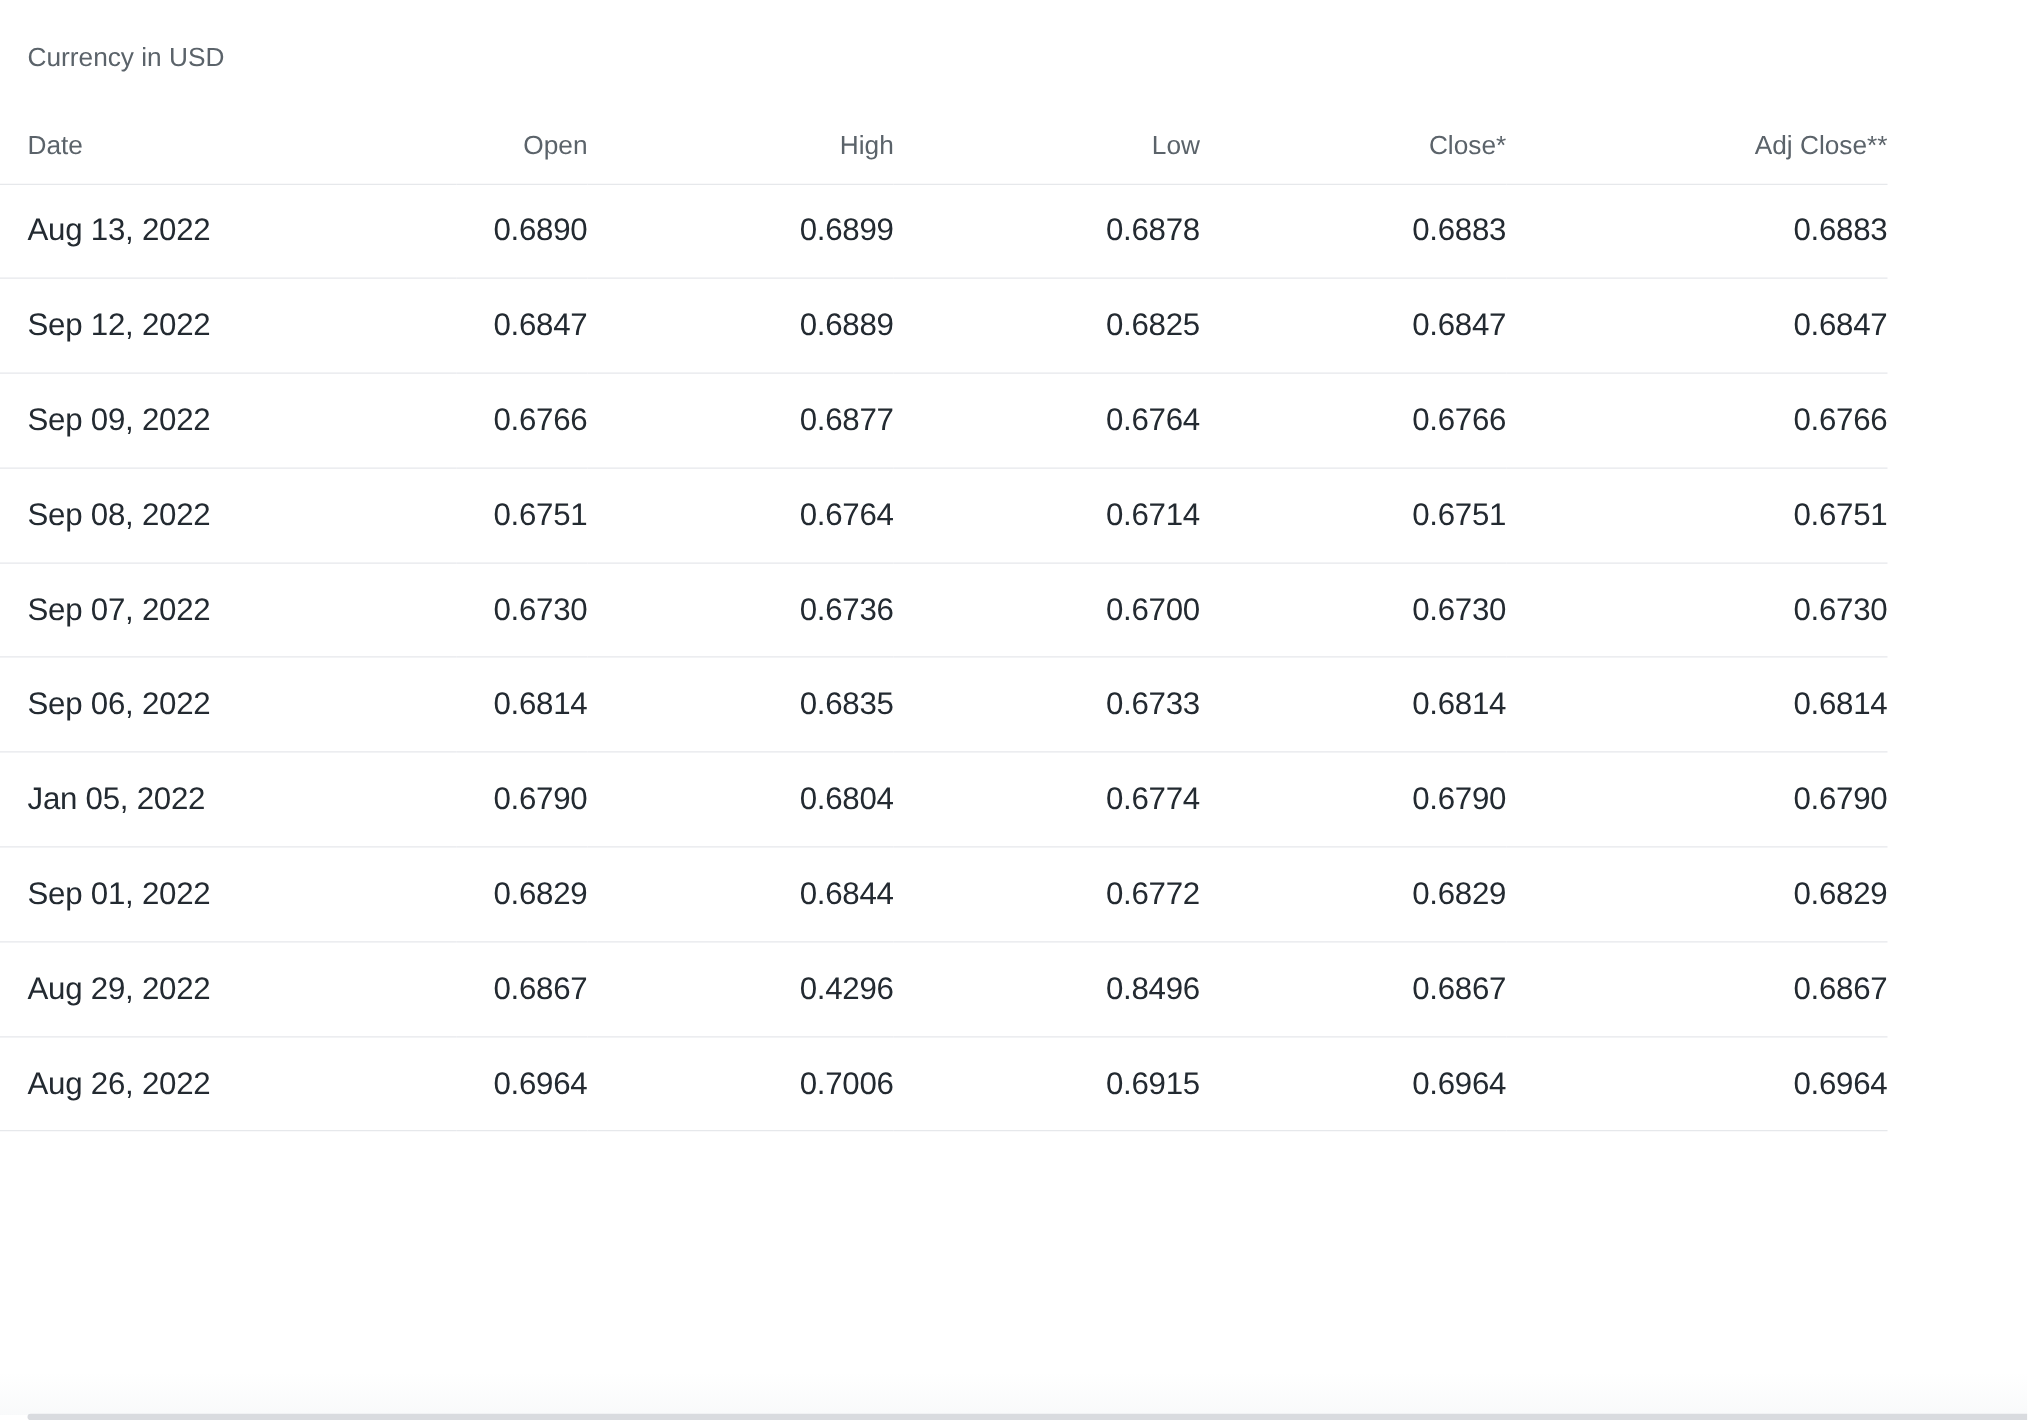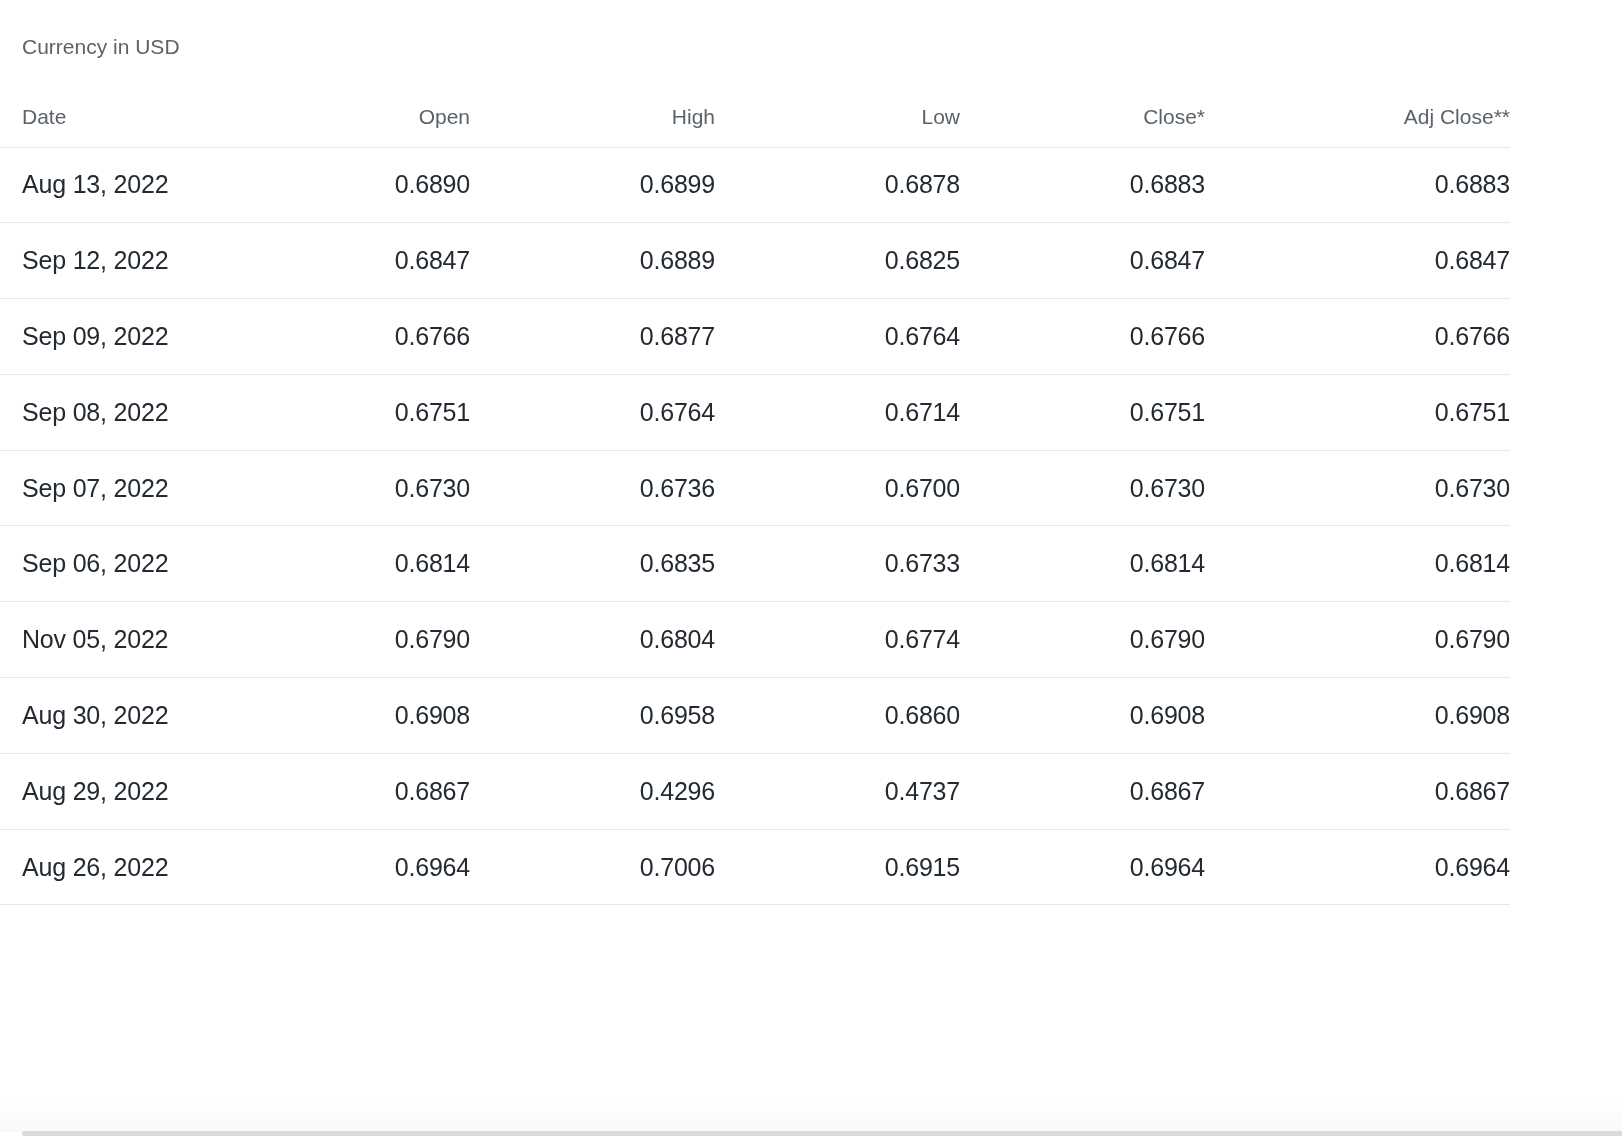--- a/index.html
+++ b/index.html
@@ -156,40 +156,40 @@
         </tr>
         <tr>
           <td class="align-left">Sep 06, 2022</td>
           <td class="align-right">0.6814</td>
           <td class="align-right">0.6835</td>
           <td class="align-right">0.6733</td>
           <td class="align-right">0.6814</td>
           <td class="align-right">0.6814</td>
         </tr>
         <tr>
-          <td class="align-left">Nov 05, 2022</td>
+          <td class="align-left">Jan 05, 2022</td>
           <td class="align-right">0.6790</td>
           <td class="align-right">0.6804</td>
           <td class="align-right">0.6774</td>
           <td class="align-right">0.6790</td>
           <td class="align-right">0.6790</td>
         </tr>
         <tr>
-          <td class="align-left">Aug 30, 2022</td>
-          <td class="align-right">0.6908</td>
-          <td class="align-right">0.6958</td>
-          <td class="align-right">0.6860</td>
-          <td class="align-right">0.6908</td>
-          <td class="align-right">0.6908</td>
+          <td class="align-left">Sep 01, 2022</td>
+          <td class="align-right">0.6829</td>
+          <td class="align-right">0.6844</td>
+          <td class="align-right">0.6772</td>
+          <td class="align-right">0.6829</td>
+          <td class="align-right">0.6829</td>
         </tr>
         <tr>
           <td class="align-left">Aug 29, 2022</td>
           <td class="align-right">0.6867</td>
           <td class="align-right">0.4296</td>
-          <td class="align-right">0.4737</td>
+          <td class="align-right">0.8496</td>
           <td class="align-right">0.6867</td>
           <td class="align-right">0.6867</td>
         </tr>
         <tr>
           <td class="align-left">Aug 26, 2022</td>
           <td class="align-right">0.6964</td>
           <td class="align-right">0.7006</td>
           <td class="align-right">0.6915</td>
           <td class="align-right">0.6964</td>
           <td class="align-right">0.6964</td>

